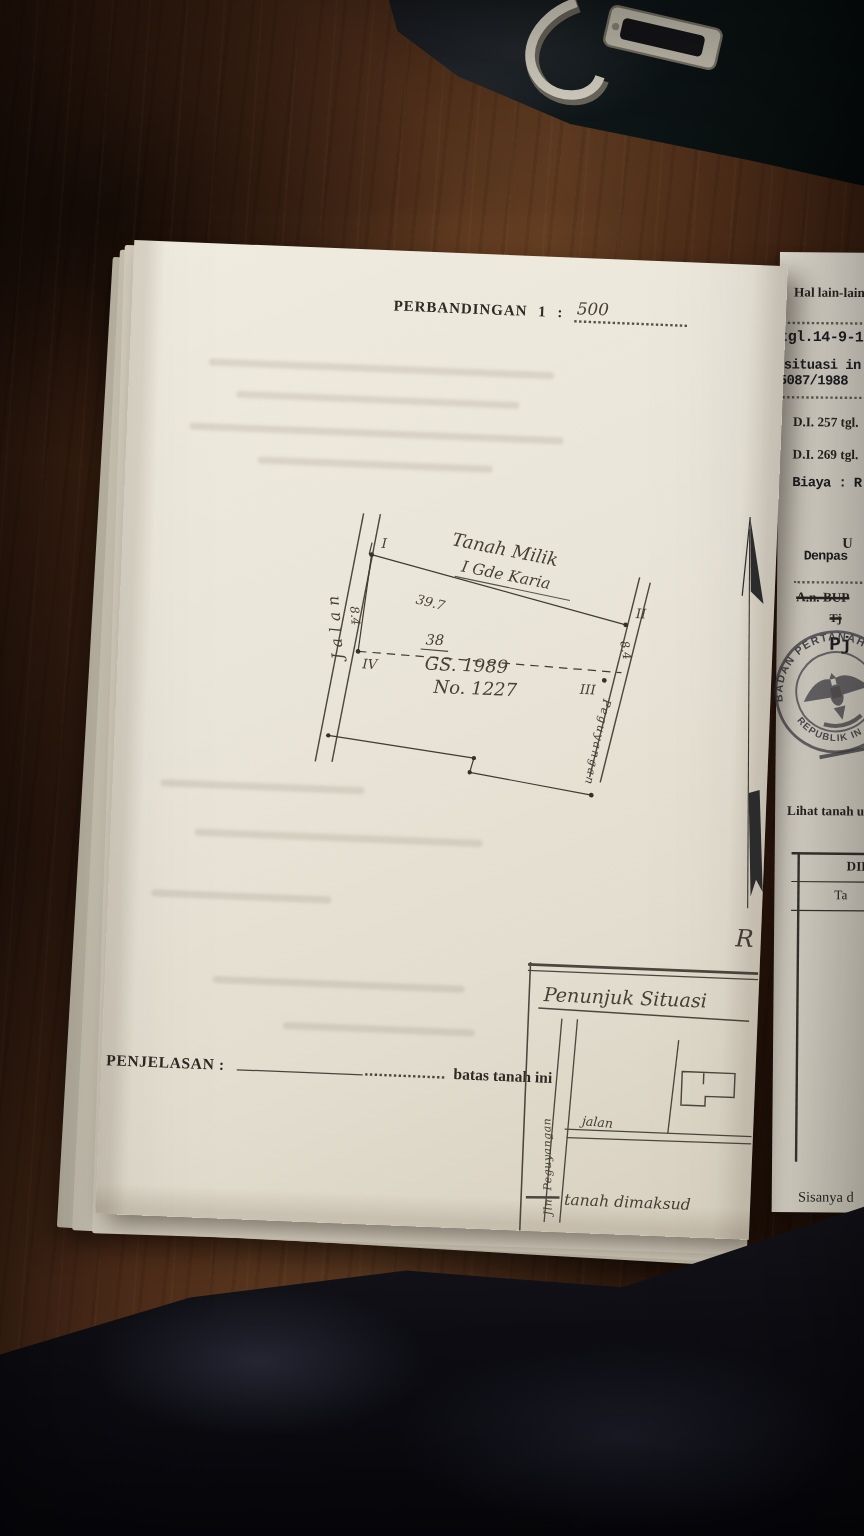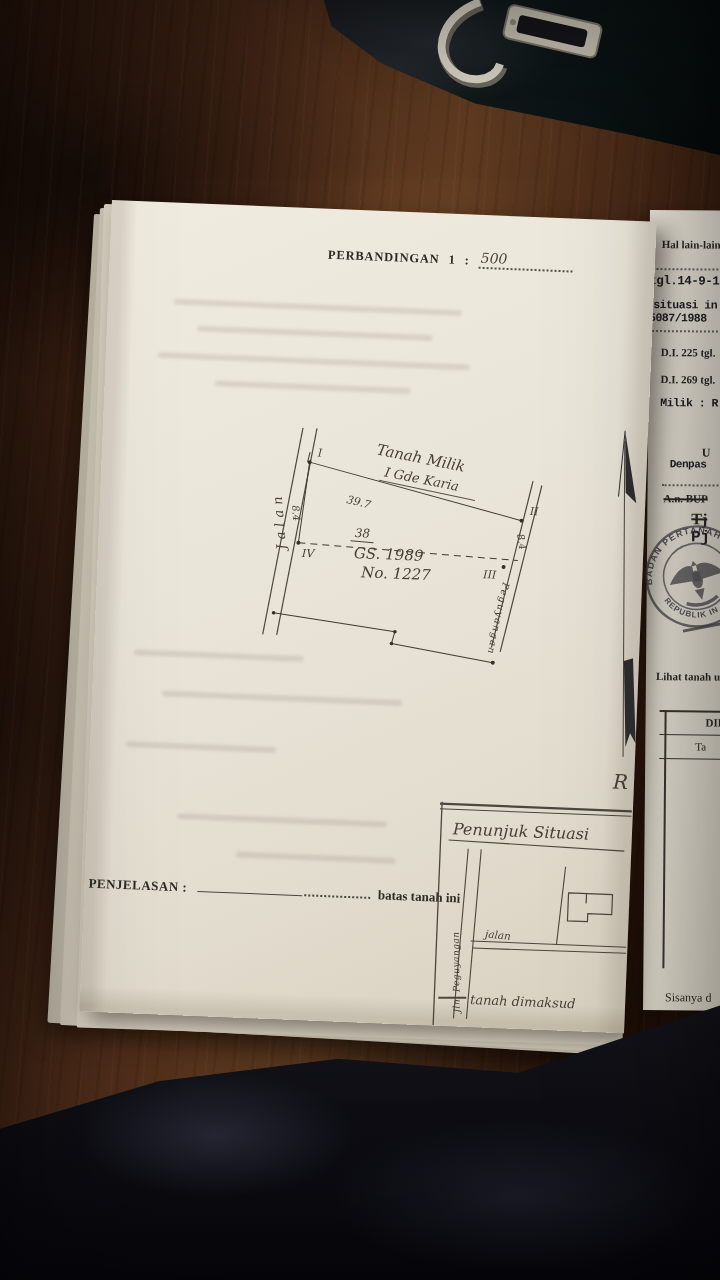--- a/index.html
+++ b/index.html
@@ -94,28 +94,28 @@
   <div class="sheet s2"></div>
   <div class="sheet s1"></div>
 
   <div class="page-right">
     <div class="rp serif" style="left:12px;top:28px">Hal lain-lain :</div>
     <div class="rdots" style="left:0;top:58px;width:104px"></div>
     <div class="rp mono" style="left:0;top:64px;font-size:12.5px">tgl.14-9-19</div>
     <div class="rp mono" style="left:4px;top:88px">situasi in</div>
     <div class="rp mono" style="left:0;top:101px">5087/1988</div>
     <div class="rdots" style="left:0;top:120px;width:100px"></div>
-    <div class="rp serif" style="left:12px;top:136px">D.I. 225 tgl.</div>
+    <div class="rp serif" style="left:12px;top:136px">D.I. 257 tgl.</div>
     <div class="rp serif" style="left:12px;top:163px">D.I. 269 tgl.</div>
-    <div class="rp mono" style="left:12px;top:186px">Milik : R</div>
+    <div class="rp mono" style="left:12px;top:186px">Biaya : R</div>
     <div class="rp serif" style="left:54px;top:235px;font-size:12px">U</div>
     <div class="rp mono" style="left:22px;top:248px;font-size:11px">Denpas</div>
     <div class="rdots" style="left:14px;top:274px;width:92px"></div>
     <div class="rp serif struck" style="left:16px;top:282px">A.n. BUP</div>
-    <div class="rp serif struck" style="left:44px;top:300px;font-size:16px">Tj</div>
+    <div class="rp serif struck" style="left:44px;top:300px;font-size:10px">Tj</div>
     <div class="rp mono" style="left:44px;top:318px;font-size:16px">Pj</div>
 
     <div class="stamp">
       <svg width="116" height="118" viewBox="0 0 116 118">
         <defs>
           <path id="arcTop" d="M13,60 A45,45 0 0 1 103,60"></path>
           <path id="arcBot" d="M19,68 A40,40 0 0 0 97,68"></path>
         </defs>
         <circle cx="58" cy="58" r="50" fill="none" stroke="#45444b" stroke-width="2.4" opacity=".85"></circle>
         <circle cx="58" cy="58" r="33" fill="none" stroke="#45444b" stroke-width="1.6" opacity=".8"></circle>

